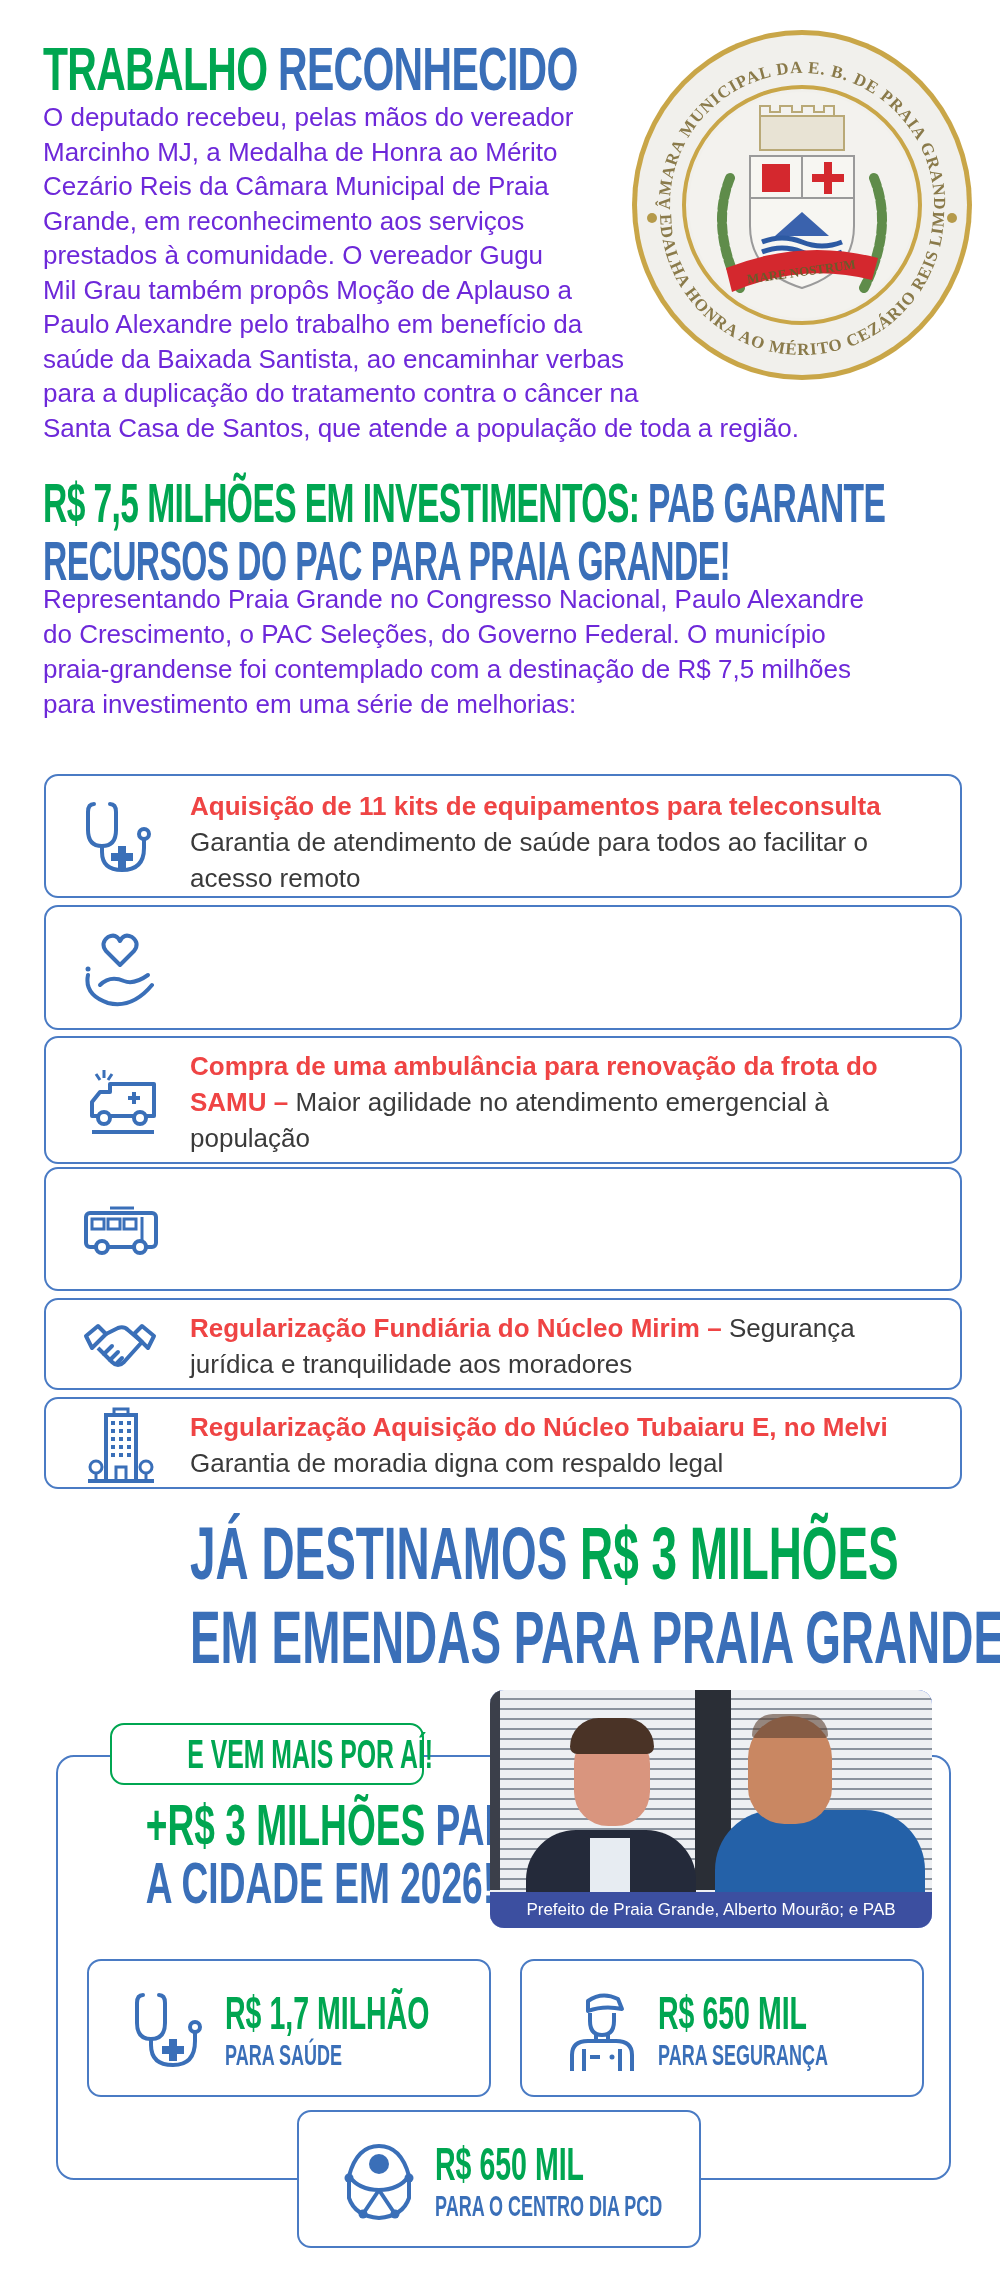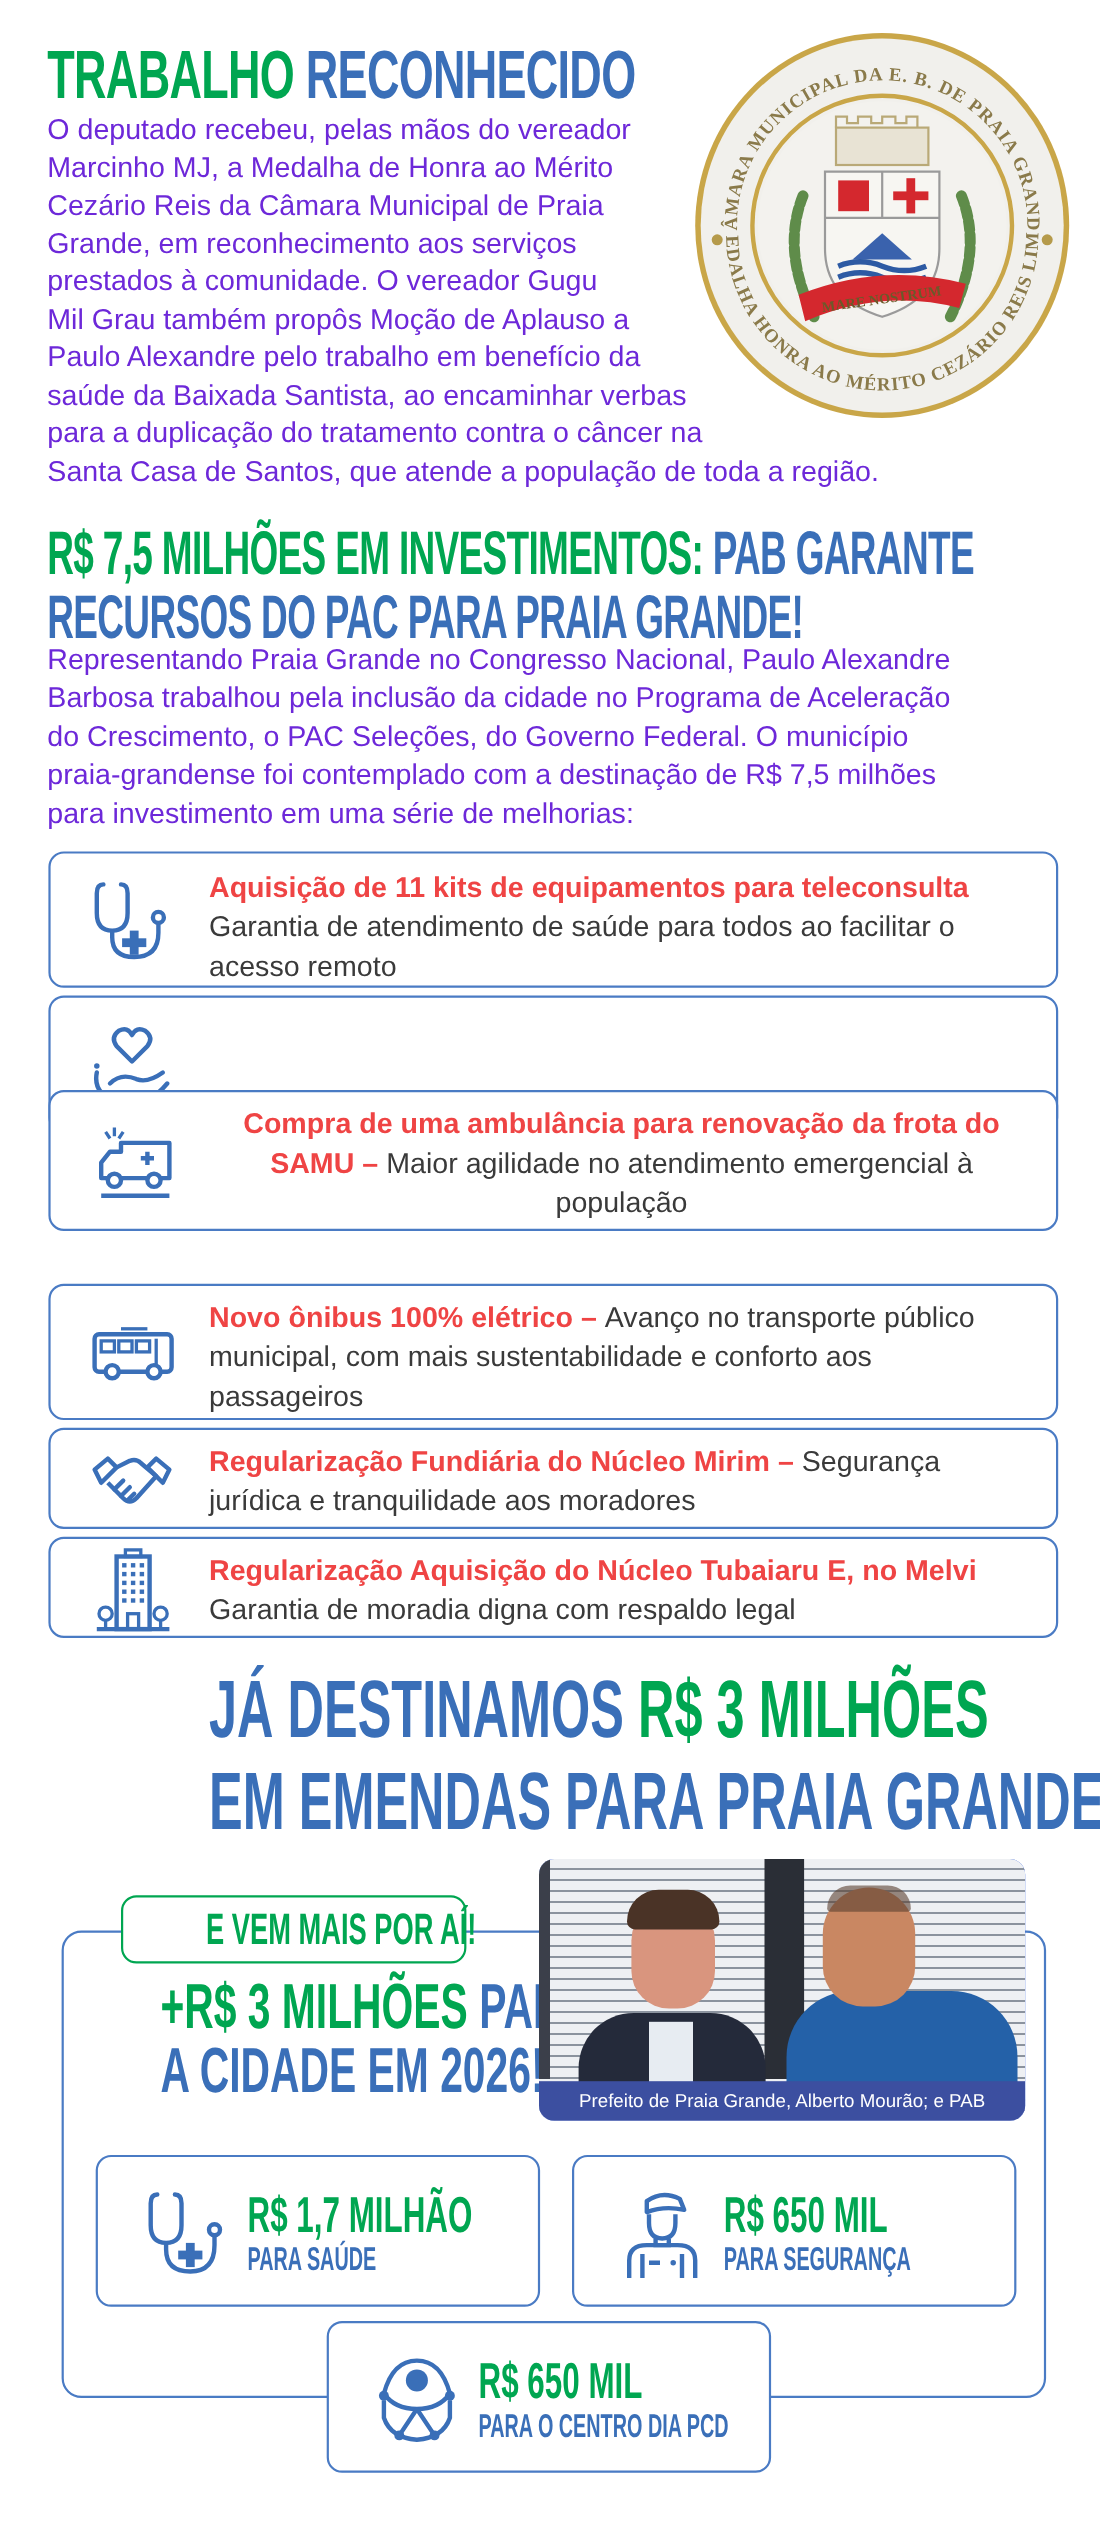--- a/index.html
+++ b/index.html
@@ -117,21 +117,20 @@
 <div id="title2" class="abs headline">
   <div>
     <span class="green">R$ 7,5 MILHÕES EM INVESTIMENTOS:</span>
     <span class="blue">PAB GARANTE</span>
   </div>
   <div class="blue">RECURSOS DO PAC PARA PRAIA GRANDE!</div>
 </div>
 
 <div id="body2" class="abs body-text">
   <div>Representando Praia Grande no Congresso Nacional, Paulo Alexandre</div>
-  <div>Barbosa trabalhou pela inclusão da cidade no Programa de Aceleração</div>
   <div>do Crescimento, o PAC Seleções, do Governo Federal. O município</div>
   <div>praia-grandense foi contemplado com a destinação de R$ 7,5 milhões</div>
   <div>para investimento em uma série de melhorias:</div>
 </div>
 
 <div class="card" style="top:774px;height:124px;">
   <svg class="icon" style="top:20px;" viewBox="0 0 80 80">
     <path d="M14 8 q-6 0 -6 8 v18 q0 16 14 16 q14 0 14 -16 v-18 q0 -8 -6 -8" fill="none" stroke="#3a6fb8" stroke-width="4" stroke-linecap="round"></path>
     <path d="M22 50 v6 q0 18 20 18 q22 0 22 -22 v-8" fill="none" stroke="#3a6fb8" stroke-width="4"></path>
     <circle cx="64" cy="38" r="5" fill="none" stroke="#3a6fb8" stroke-width="4"></circle>
@@ -146,21 +145,21 @@
 
 <div class="card" style="top:905px;height:125px;">
   <svg class="icon" style="top:22px;" viewBox="0 0 80 80">
     <path d="M40 36 l-14 -14 q-6 -8 2 -14 q8 -4 12 4 q4 -8 12 -4 q8 6 2 14 z" fill="none" stroke="#3a6fb8" stroke-width="4" stroke-linejoin="round"></path>
     <path d="M8 46 q-4 20 20 28 q24 6 44 -18" fill="none" stroke="#3a6fb8" stroke-width="4" stroke-linecap="round"></path>
     <path d="M20 56 q10 -10 24 -4 q10 4 24 -6" fill="none" stroke="#3a6fb8" stroke-width="4" stroke-linecap="round"></path>
     <circle cx="8" cy="40" r="2.5" fill="#3a6fb8"></circle>
   </svg>
 </div>
 
-<div class="card" style="top:991px;height:128px;text-align:center;">
+<div class="card" style="top:1036px;height:128px;">
   <svg class="icon" style="top:22px;" viewBox="0 0 80 80">
     <path d="M12 56 v-14 l8 -10 h10 v-8 h44 v32 z" fill="none" stroke="#3a6fb8" stroke-width="4" stroke-linejoin="round"></path>
     <line x1="54" y1="32" x2="54" y2="44" stroke="#3a6fb8" stroke-width="4"></line>
     <line x1="48" y1="38" x2="60" y2="38" stroke="#3a6fb8" stroke-width="4"></line>
     <circle cx="24" cy="58" r="6" fill="#fff" stroke="#3a6fb8" stroke-width="4"></circle>
     <circle cx="60" cy="58" r="6" fill="#fff" stroke="#3a6fb8" stroke-width="4"></circle>
     <line x1="12" y1="72" x2="74" y2="72" stroke="#3a6fb8" stroke-width="4"></line>
     <path d="M24 10 v8 M16 14 l4 6 M32 14 l-4 6" stroke="#3a6fb8" stroke-width="3"></path>
   </svg>
   <div class="text" style="top:10px;">
@@ -172,23 +171,20 @@
   <svg class="icon" style="top:22px;" viewBox="0 0 80 80">
     <rect x="6" y="22" width="70" height="34" rx="4" fill="none" stroke="#3a6fb8" stroke-width="4"></rect>
     <rect x="12" y="28" width="12" height="10" fill="none" stroke="#3a6fb8" stroke-width="3"></rect>
     <rect x="28" y="28" width="12" height="10" fill="none" stroke="#3a6fb8" stroke-width="3"></rect>
     <rect x="44" y="28" width="12" height="10" fill="none" stroke="#3a6fb8" stroke-width="3"></rect>
     <line x1="62" y1="26" x2="62" y2="50" stroke="#3a6fb8" stroke-width="3"></line>
     <line x1="30" y1="17" x2="54" y2="17" stroke="#3a6fb8" stroke-width="3"></line>
     <circle cx="22" cy="56" r="6" fill="#fff" stroke="#3a6fb8" stroke-width="4"></circle>
     <circle cx="60" cy="56" r="6" fill="#fff" stroke="#3a6fb8" stroke-width="4"></circle>
   </svg>
-  <div class="text" style="top:10px;">
-    <span class="lead">Novo ônibus 100% elétrico</span><span class="lead"> – </span><span>Avanço no transporte público municipal, com mais sustentabilidade e conforto aos passageiros</span>
-  </div>
 </div>
 
 <div class="card" style="top:1298px;height:92px;">
   <svg class="icon" style="top:6px;" viewBox="0 0 80 80">
     <path d="M6 30 l12 -10 l8 8 l-14 14 z" fill="none" stroke="#3a6fb8" stroke-width="4" stroke-linejoin="round"></path>
     <path d="M74 30 l-12 -10 l-8 8 l14 14 z" fill="none" stroke="#3a6fb8" stroke-width="4" stroke-linejoin="round"></path>
     <path d="M26 28 l12 -6 q6 -2 10 2 l14 12 l-18 20 q-6 6 -12 0 l-14 -14" fill="none" stroke="#3a6fb8" stroke-width="4" stroke-linejoin="round"></path>
     <path d="M24 48 l8 -8 M30 54 l8 -8 M36 58 l6 -6" stroke="#3a6fb8" stroke-width="4" stroke-linecap="round"></path>
   </svg>
   <div class="text" style="top:10px;">

